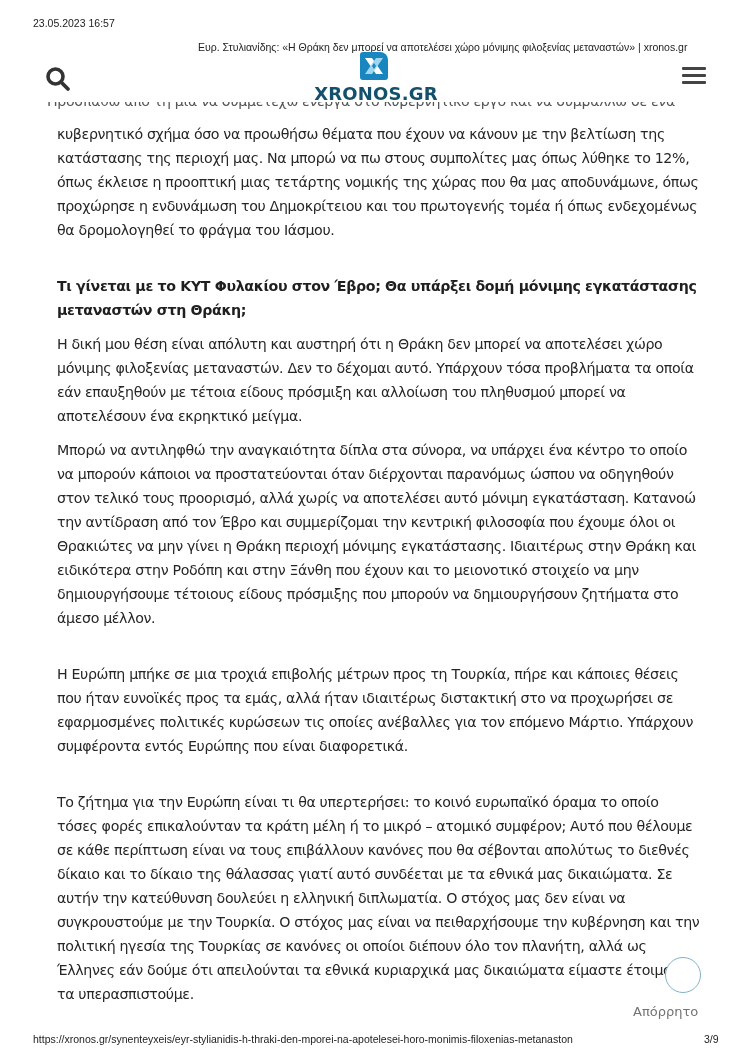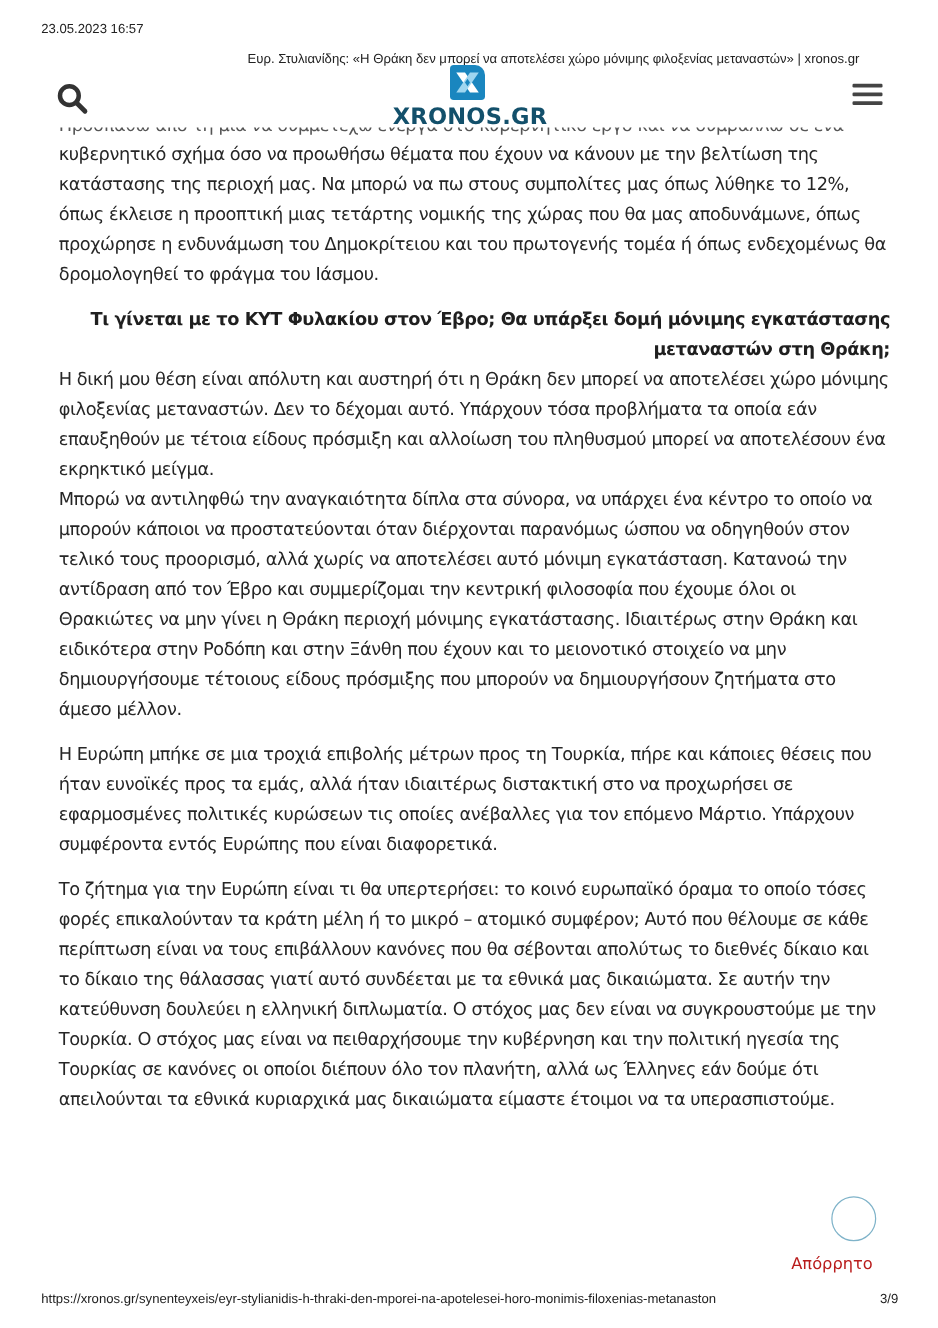--- a/index.html
+++ b/index.html
@@ -103,29 +103,28 @@
       left: 47px;
       top: 102px;
       width: 665px;
       font-family: "DejaVu Sans", sans-serif;
       font-size: 14.2px;
       line-height: 24px;
       color: #262626;
       letter-spacing: -0.35px;
     }
     .article p {
-      margin: 0;
+      margin: 10px;
     }
     .article .gap {
       height: 12px;
     }
     .article .q {
       font-weight: bold;
       color: #1f1f1f;
-      text-align: right;
     }
     .cut-line {
       height: 10px;
       overflow: hidden;
       position: relative;
       color: #555;
     }
     .cut-line span {
       position: absolute;
       top: -13px;
@@ -141,21 +140,21 @@
       border: 1.5px solid #7fb3c9;
       border-radius: 50%;
       background: #fff;
       cursor: pointer;
     }
     .privacy {
       position: absolute;
       left: 633px;
       top: 1004px;
       font-size: 13px;
-      color: #b91c1c;
+      color: #737373;
       font-family: "DejaVu Sans", sans-serif;
     }
     .print-footer {
       position: absolute;
       top: 1033px;
       left: 0;
       width: 750px;
       font-size: 10.5px;
       color: #222;
     }

